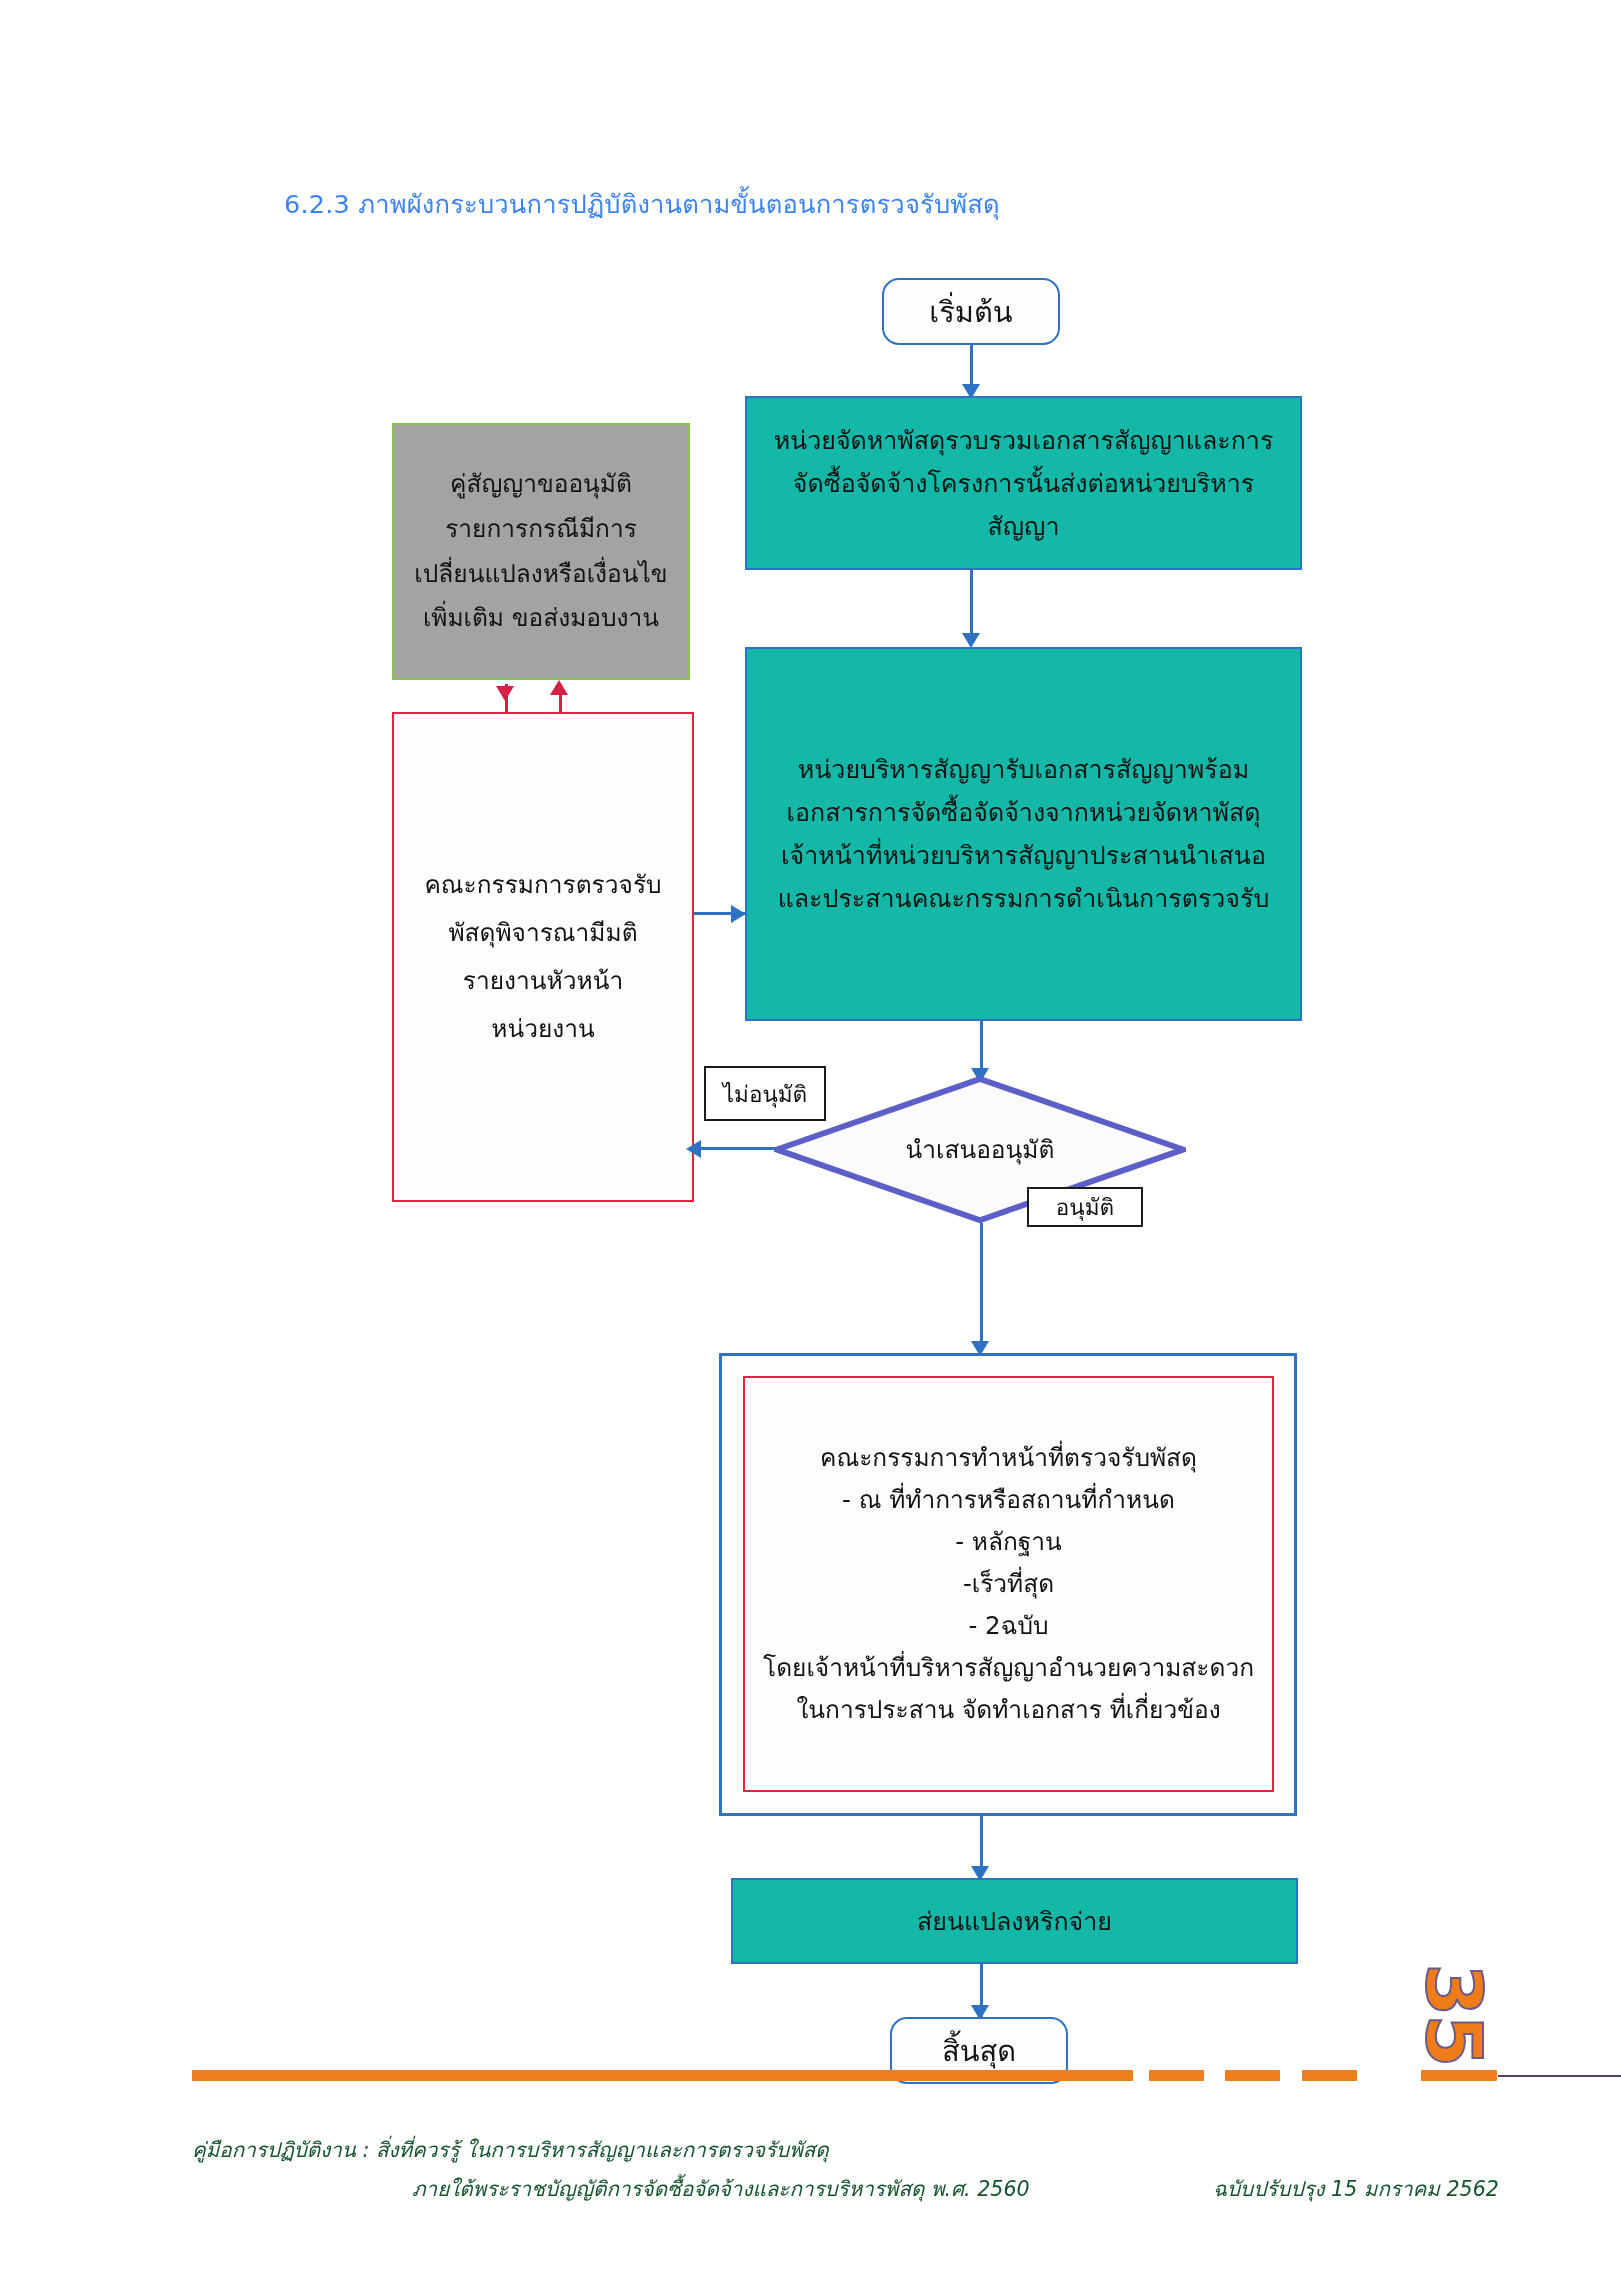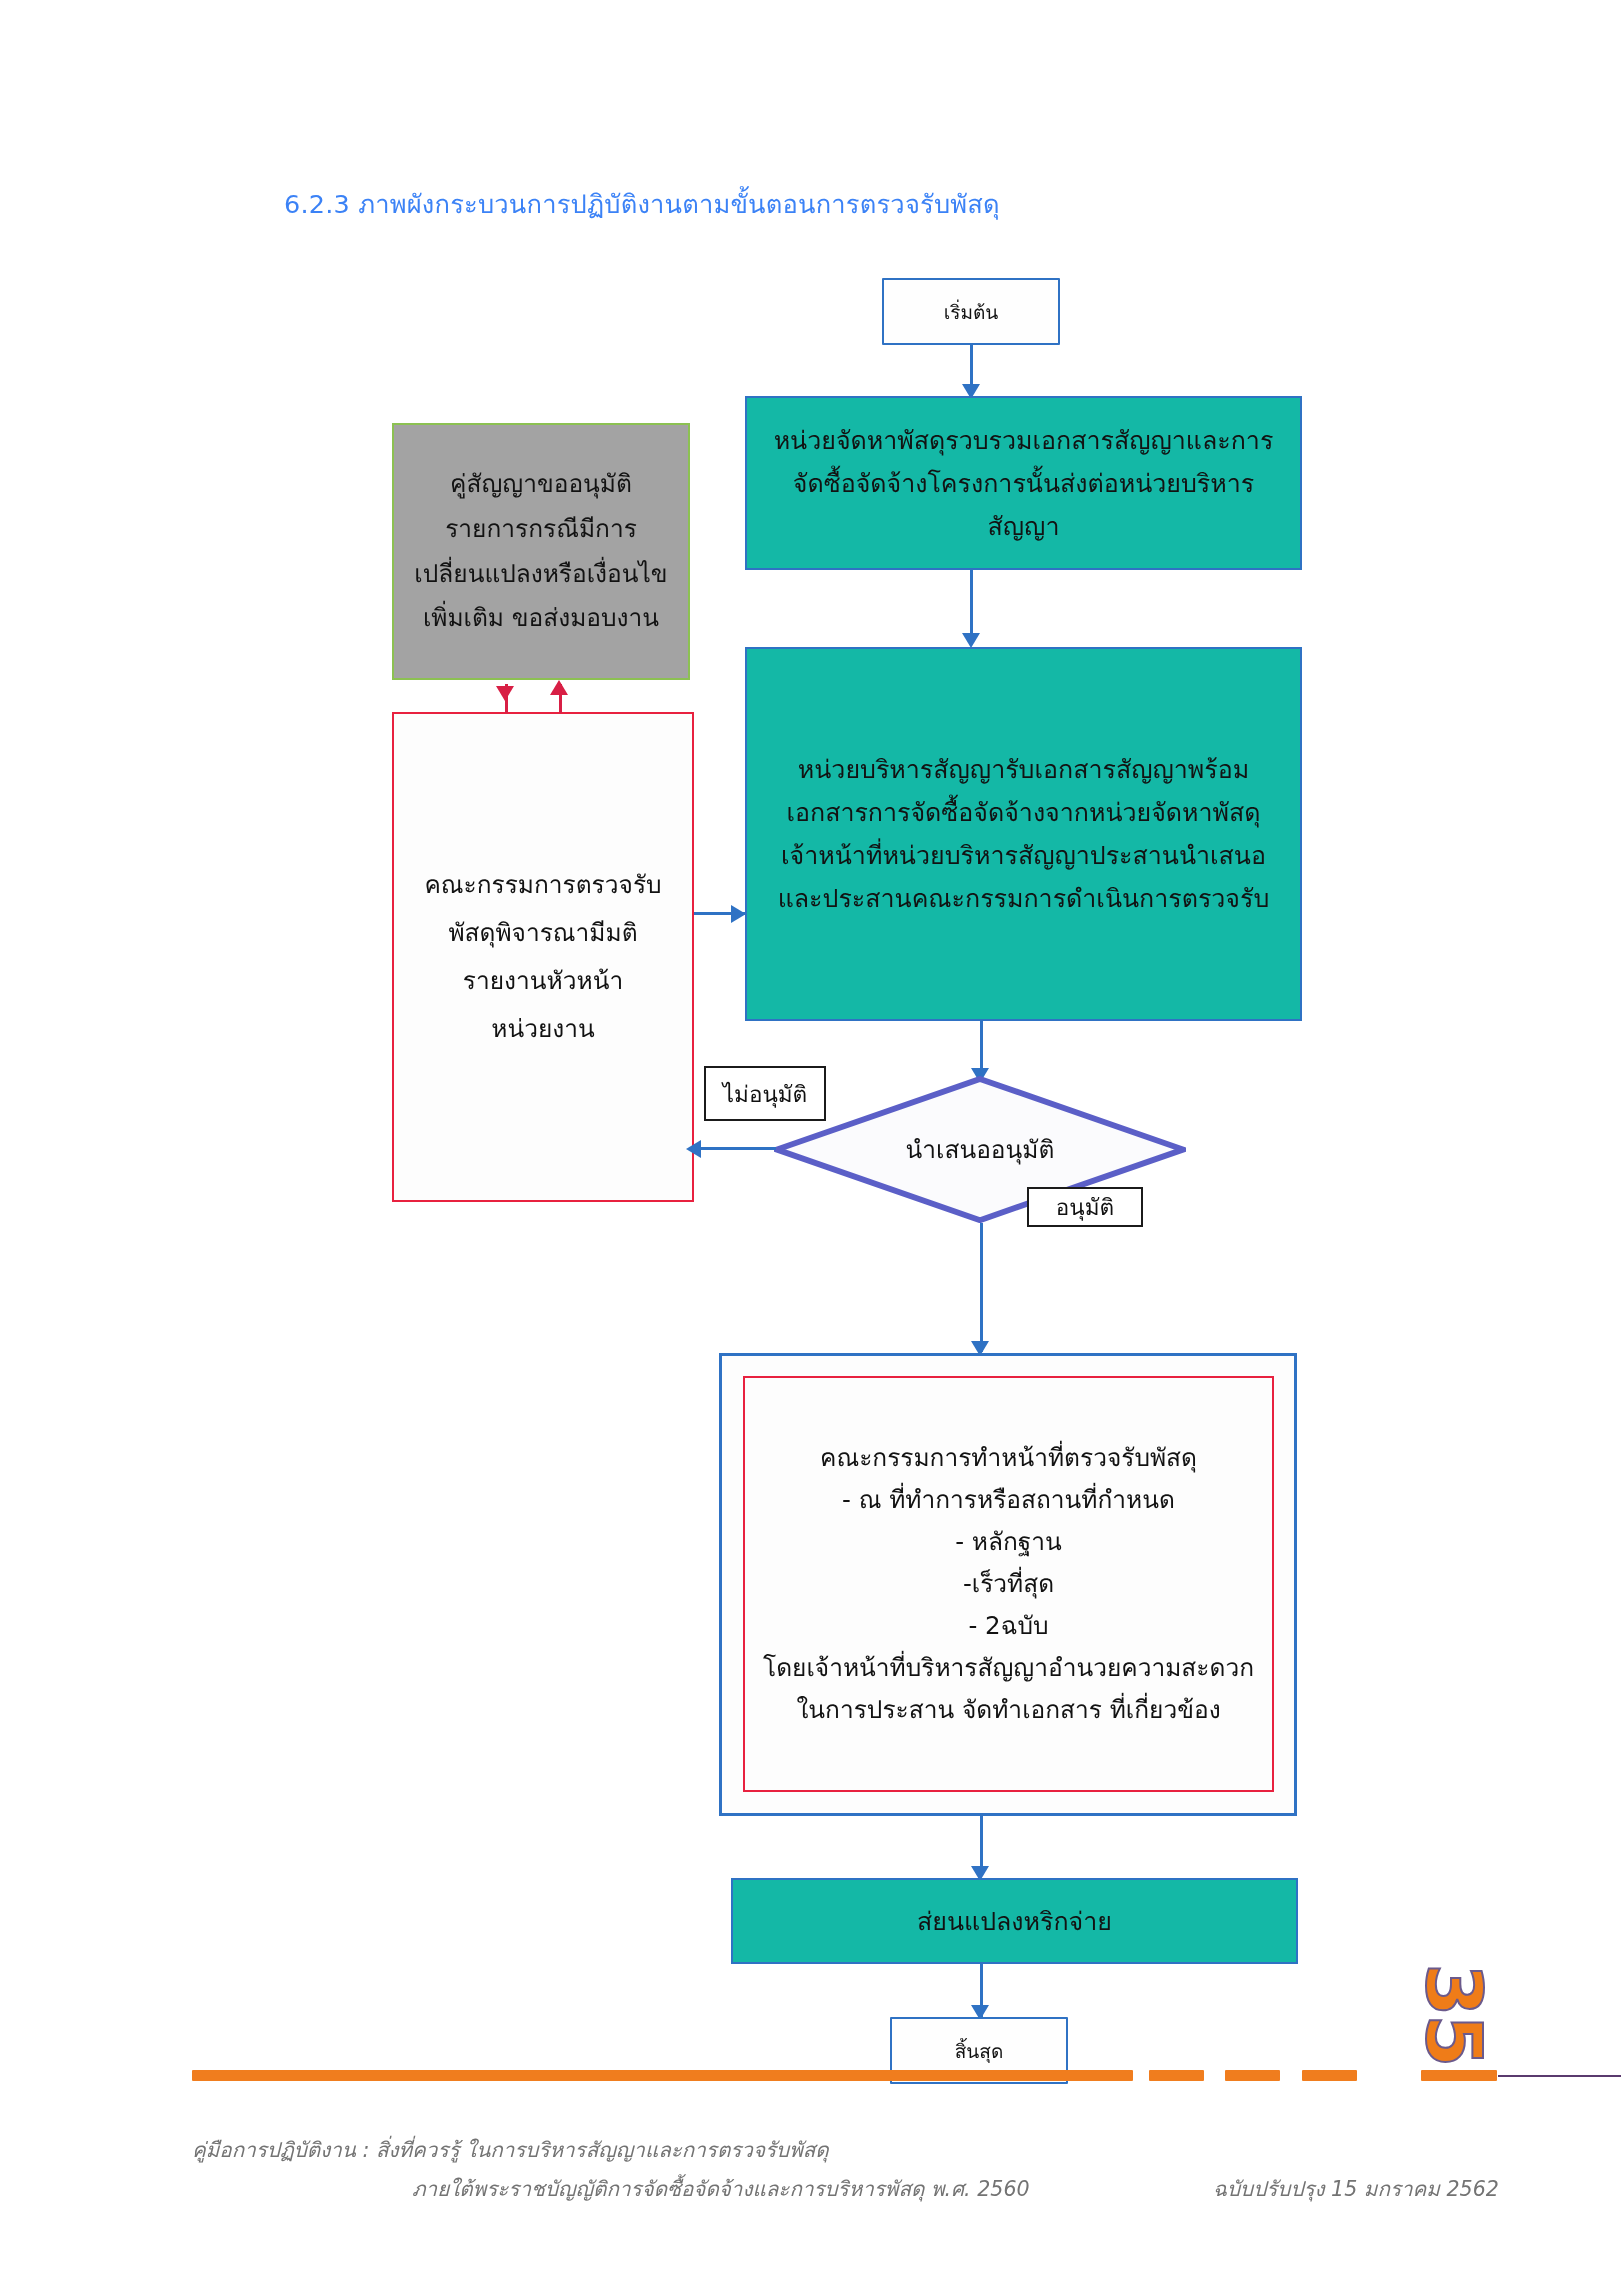--- a/index.html
+++ b/index.html
@@ -45,22 +45,22 @@
   .node-lines {
     display: block;
     width: 100%;
   }
   .node-lines span {
     display: block;
   }
 
   .terminator {
     border: 2.9px solid #2f72c4;
-    border-radius: 1px;
-    font-size: 19px;
+    border-radius: 17px;
+    font-size: 29px;
     background: #fefefe;
   }
 
   .process-blue {
     border: 2.9px solid #2f72c4;
     font-size: 25px;
     line-height: 1.72;
     background: #14b8a6;
   }
 
@@ -201,21 +201,21 @@
     -webkit-text-stroke: 2px #6b5a8c;
     transform: rotate(90deg);
     transform-origin: center center;
     letter-spacing: -2px;
     font-family: "DejaVu Sans", sans-serif;
   }
   .footer-text {
     position: absolute;
     font-style: italic;
     font-size: 20.6px;
-    color: #737373;
+    color: #14532d;
     white-space: nowrap;
   }
 </style>
 </head>
 <body>
 
 <div class="page">
 
   <div class="doc-title">6.2.3 ภาพผังกระบวนการปฏิบัติงานตามขั้นตอนการตรวจรับพัสดุ</div>
 

